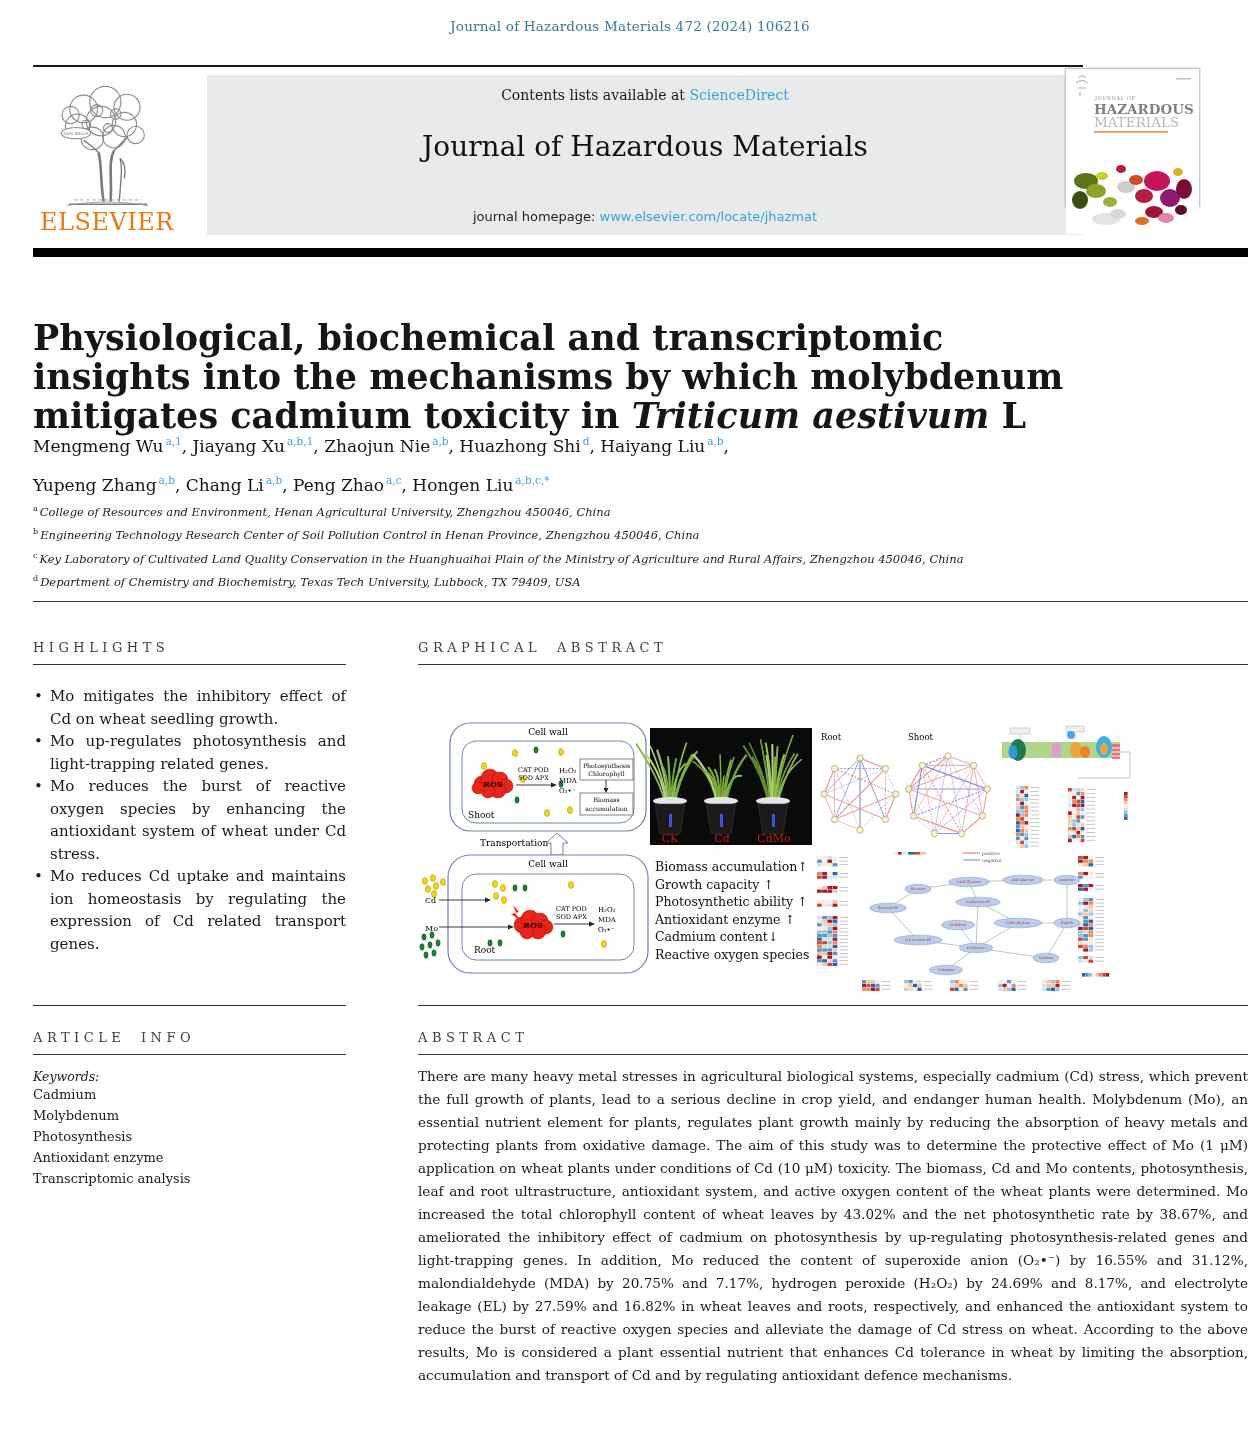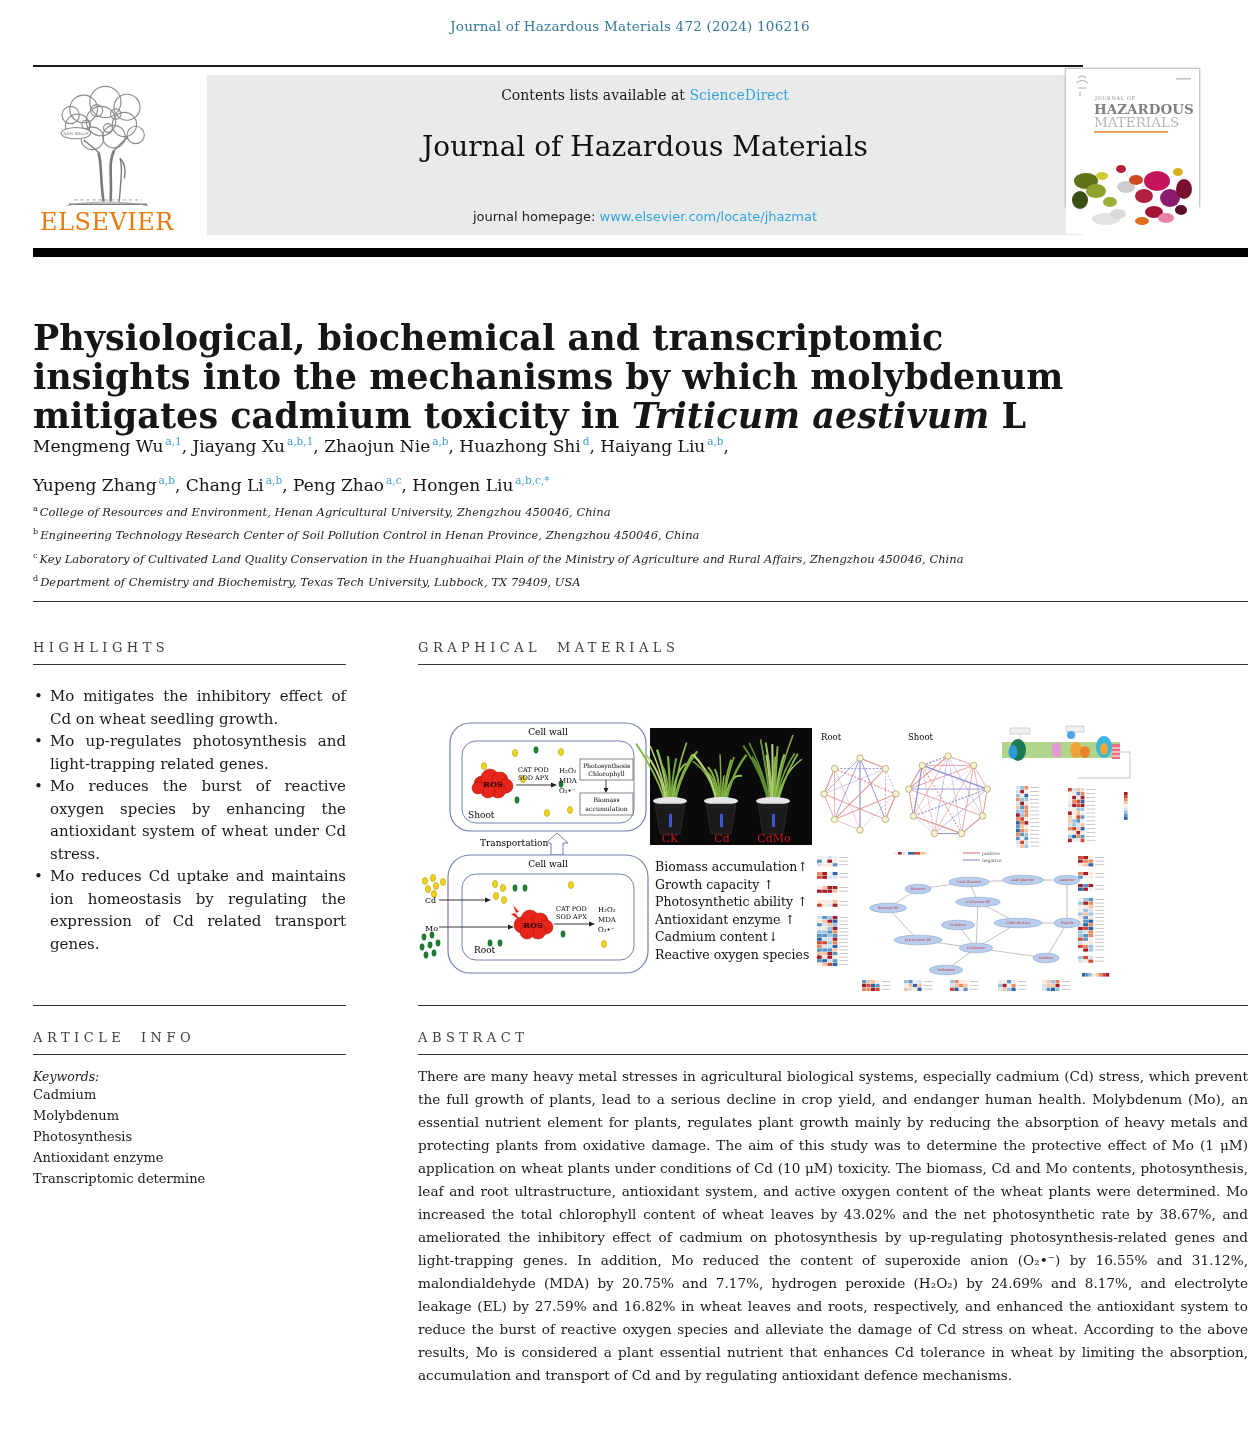--- a/index.html
+++ b/index.html
@@ -178,21 +178,21 @@
     <div class="sec-rule"></div>
     <ul class="hl-list">
         <li>Mo mitigates the inhibitory effect of Cd on wheat seedling growth.</li>
         <li>Mo up-regulates photosynthesis and light-trapping related genes.</li>
         <li>Mo reduces the burst of reactive oxygen species by enhancing the antioxidant system of wheat under Cd stress.</li>
         <li>Mo reduces Cd uptake and maintains ion homeostasis by regulating the expression of Cd related transport genes.</li>
       </ul>
   </div>
 
   <div class="col col-r row1" style="position:absolute;">
-    <div class="sec-head">GRAPHICAL MATERIALS</div>
+    <div class="sec-head">GRAPHICAL ABSTRACT</div>
     <div class="sec-rule"></div>
 
     <svg id="ga-svg" class="ga-figure" width="830" height="280" viewBox="0 0 830 280">
 
       <g>
         <rect x="32" y="1" width="196" height="108" rx="20" fill="#fff" stroke="#7282ad" stroke-width="1.2"></rect>
         <text x="130" y="13" text-anchor="middle" font-size="9">Cell wall</text>
         <rect x="44" y="19" width="172" height="82" rx="14" fill="#fff" stroke="#7282ad" stroke-width="1"></rect>
         <g fill="#e8251a" stroke="#9b1005" stroke-width="0.5">
           <circle cx="64" cy="62" r="8"></circle>
@@ -954,21 +954,21 @@
 
   <div class="col col-l row2">
     <div class="sec-head">ARTICLE INFO</div>
     <div class="sec-rule"></div>
     <div class="kw-label">Keywords:</div>
     <div id="kw-list">
         <div class="kw-item">Cadmium</div>
         <div class="kw-item">Molybdenum</div>
         <div class="kw-item">Photosynthesis</div>
         <div class="kw-item">Antioxidant enzyme</div>
-        <div class="kw-item">Transcriptomic determine</div>
+        <div class="kw-item">Transcriptomic analysis</div>
       </div>
   </div>
 
   <div class="col col-r row2">
     <div class="sec-head">ABSTRACT</div>
     <div class="sec-rule"></div>
     <div class="abstract-text">There are many heavy metal stresses in agricultural biological systems, especially cadmium (Cd) stress, which prevent the full growth of plants, lead to a serious decline in crop yield, and endanger human health. Molybdenum (Mo), an essential nutrient element for plants, regulates plant growth mainly by reducing the absorption of heavy metals and protecting plants from oxidative damage. The aim of this study was to determine the protective effect of Mo (1 μM) application on wheat plants under conditions of Cd (10 μM) toxicity. The biomass, Cd and Mo contents, photosynthesis, leaf and root ultrastructure, antioxidant system, and active oxygen content of the wheat plants were determined. Mo increased the total chlorophyll content of wheat leaves by 43.02% and the net photosynthetic rate by 38.67%, and ameliorated the inhibitory effect of cadmium on photosynthesis by up-regulating photosynthesis-related genes and light-trapping genes. In addition, Mo reduced the content of superoxide anion (O₂•⁻) by 16.55% and 31.12%, malondialdehyde (MDA) by 20.75% and 7.17%, hydrogen peroxide (H₂O₂) by 24.69% and 8.17%, and electrolyte leakage (EL) by 27.59% and 16.82% in wheat leaves and roots, respectively, and enhanced the antioxidant system to reduce the burst of reactive oxygen species and alleviate the damage of Cd stress on wheat. According to the above results, Mo is considered a plant essential nutrient that enhances Cd tolerance in wheat by limiting the absorption, accumulation and transport of Cd and by regulating antioxidant defence mechanisms.</div>
   </div>
 
 </div>

